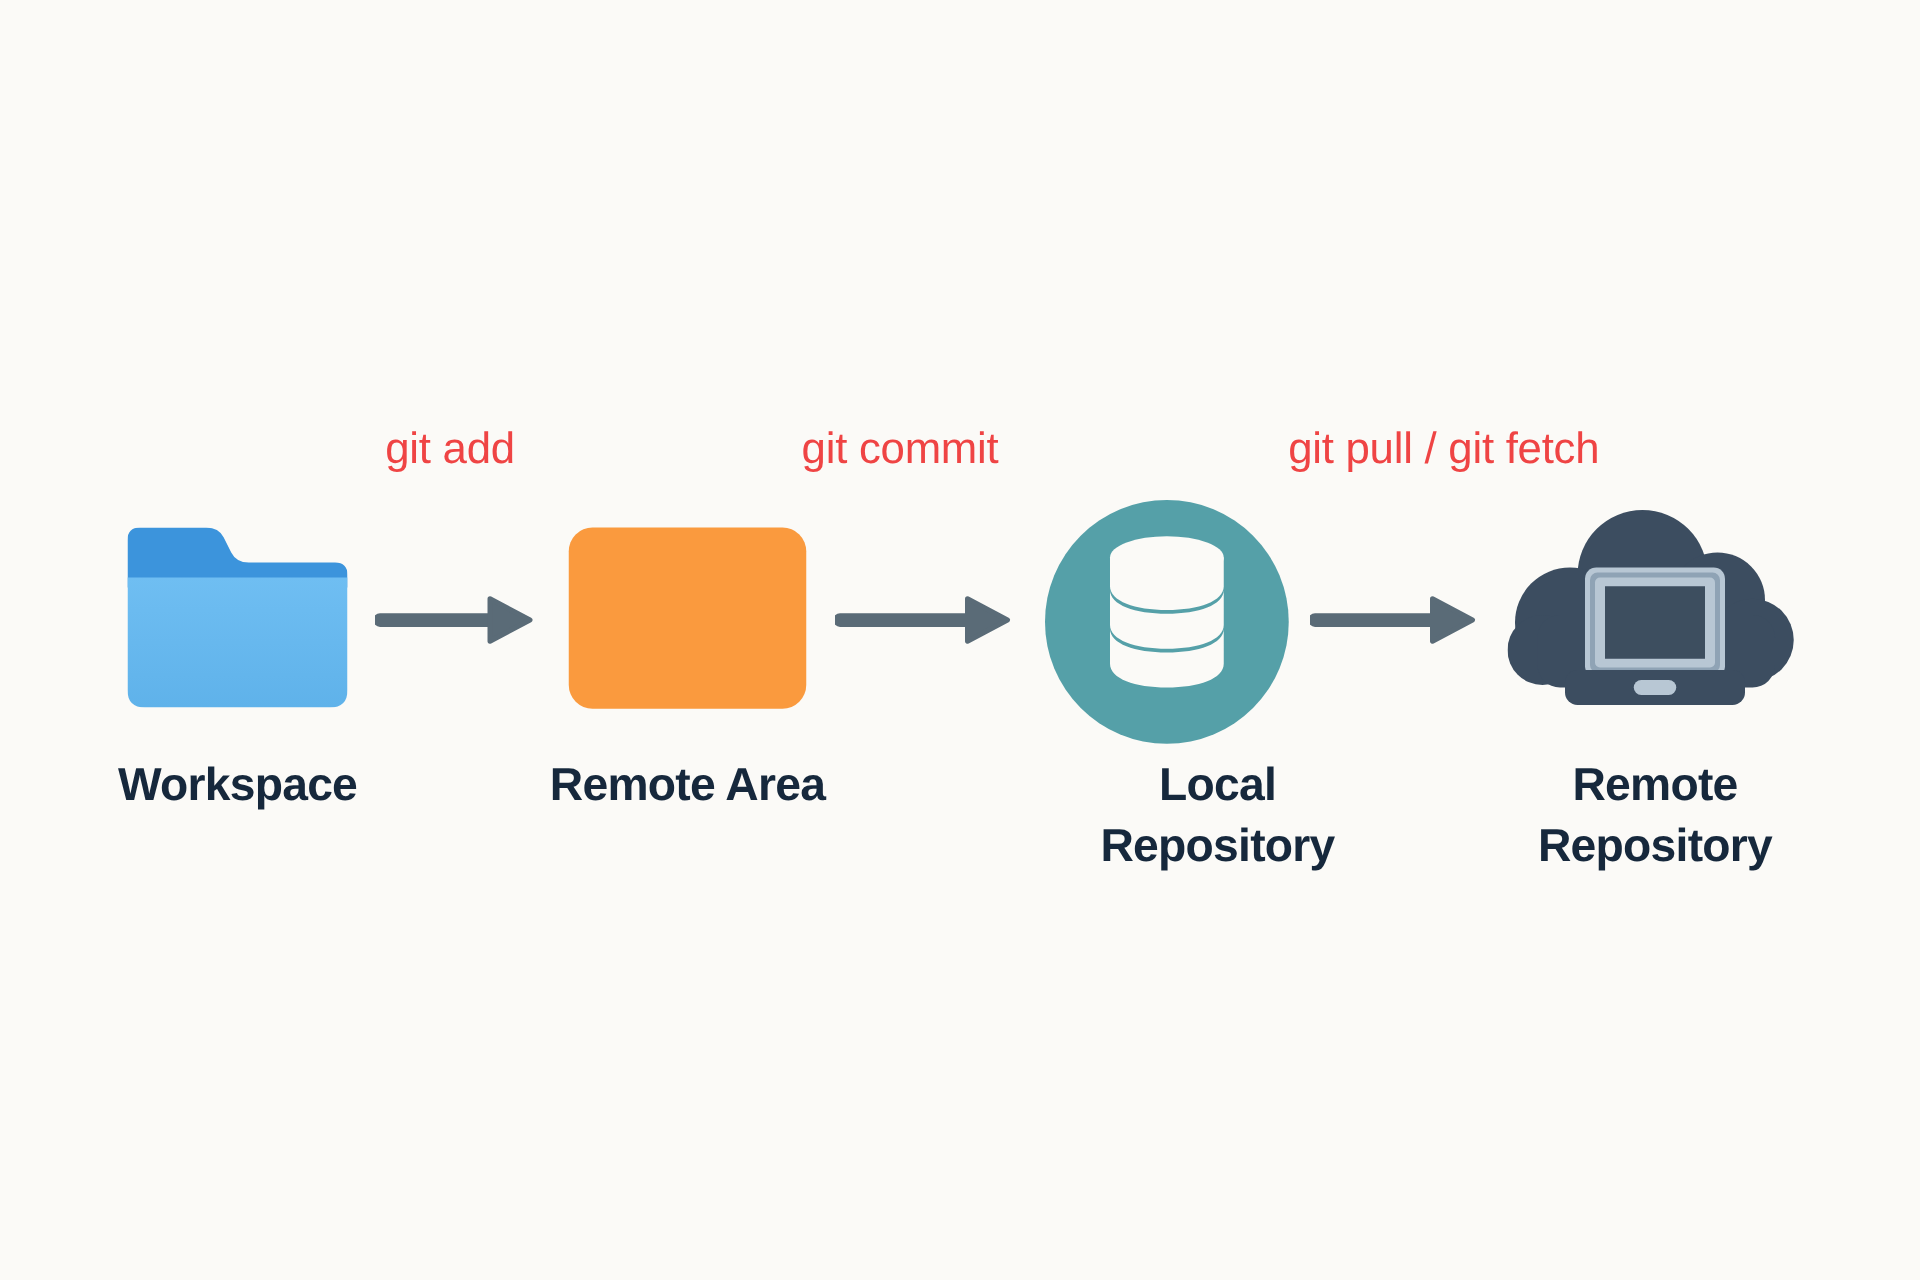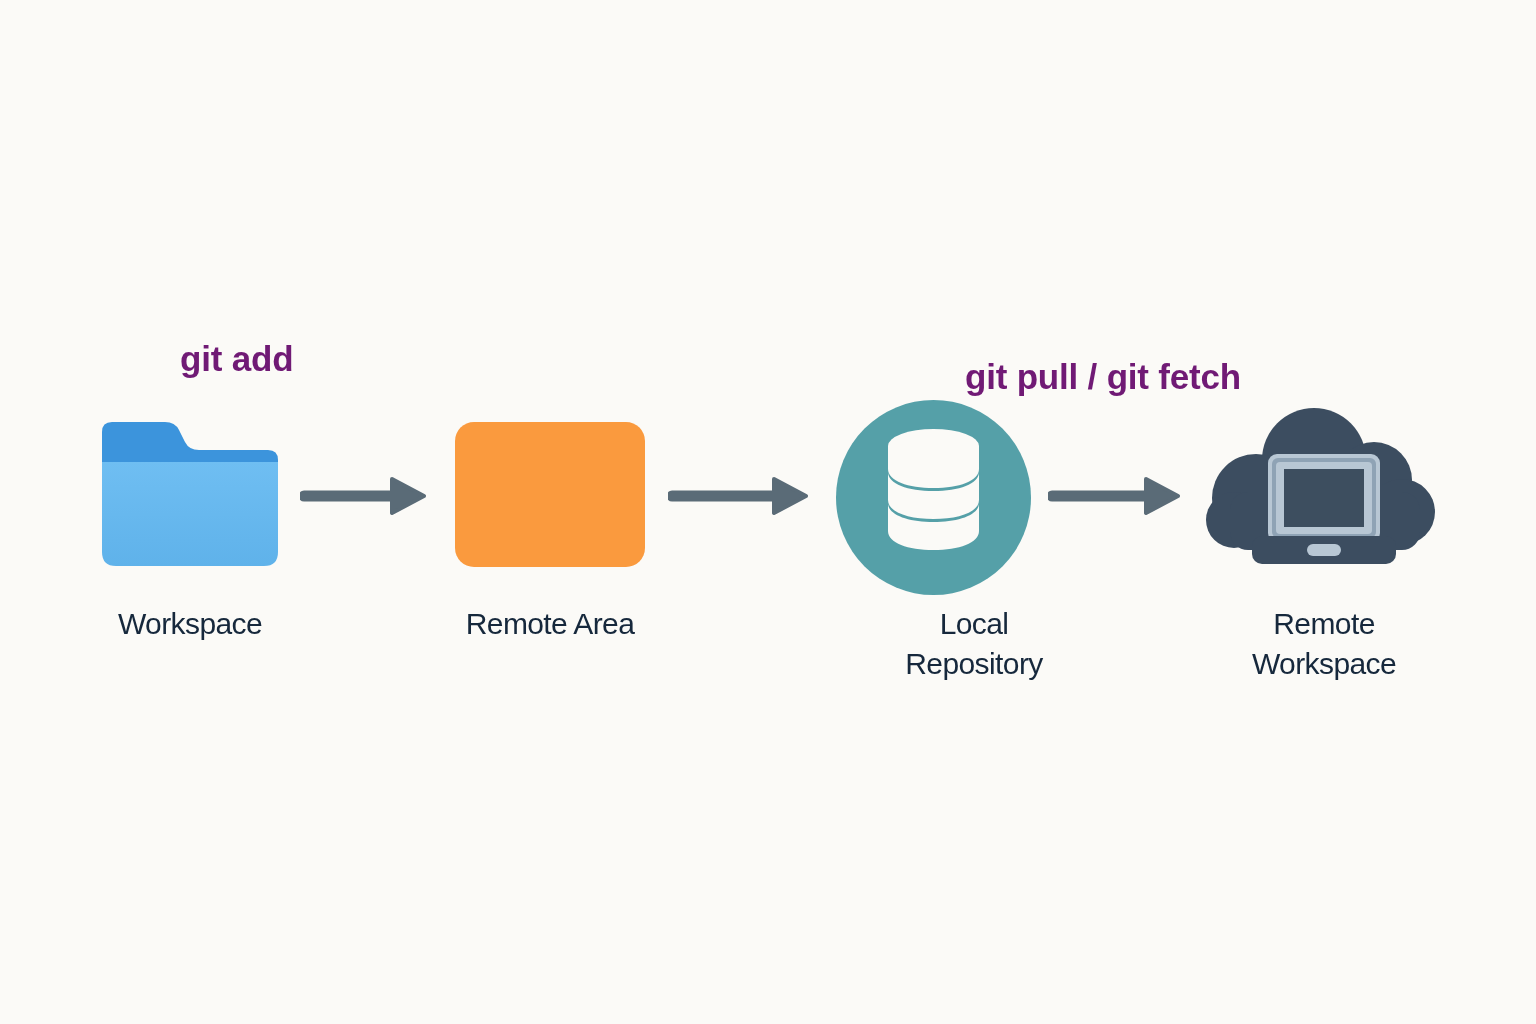--- a/index.html
+++ b/index.html
@@ -17,35 +17,35 @@
   #stage {
     position: absolute;
     left: 0; top: 0;
     width: 1536px;
     height: 1024px;
   }
 
   
   .cmd-label {
     position: absolute;
-    color: #701a75;
+    color: #ef4444;
     font-size: 35px;
-    font-weight: 700;
+    font-weight: 400;
     letter-spacing: -0.2px;
     white-space: nowrap;
-    text-align: left;
+    text-align: center;
     line-height: 1;
   }
 
   
   .node-caption {
     position: absolute;
     color: #16283C;
-    font-size: 30px;
-    font-weight: 400;
+    font-size: 37px;
+    font-weight: 700;
     letter-spacing: -0.6px;
     text-align: center;
     line-height: 1.32;
     white-space: pre-line;
   }
 
   
   .arrow { position: absolute; }
 
   
@@ -91,20 +91,21 @@
   <div class="arrow" style="left:300px; top:473px;">
     <svg width="128" height="46" viewBox="0 0 128 46">
       <path d="M4,23 L96,23" stroke="#5A6B77" stroke-width="11" stroke-linecap="round" fill="none"></path>
       <path d="M92,6 L124,23 L92,40 Z" fill="#5A6B77" stroke="#5A6B77" stroke-width="4" stroke-linejoin="round"></path>
     </svg>
   </div>
 
   <div class="stage-rect" style="left:455px; top:422px; width:190px; height:145px; background:#FA9A3E;"></div>
   <div class="node-caption" style="left:402px; top:604px; width:296px;">Remote Area</div>
 
+  <div class="cmd-label" style="left:540px; top:341px; width:360px;">git commit</div>
   <div class="arrow" style="left:668px; top:473px;">
     <svg width="142" height="46" viewBox="0 0 142 46">
       <path d="M4,23 L110,23" stroke="#5A6B77" stroke-width="11" stroke-linecap="round" fill="none"></path>
       <path d="M106,6 L138,23 L106,40 Z" fill="#5A6B77" stroke="#5A6B77" stroke-width="4" stroke-linejoin="round"></path>
     </svg>
   </div>
 
   <div class="db-circle" style="left:836px; top:400px; width:195px; height:195px; background:#55A0A8;">
     <svg width="195" height="195" viewBox="0 0 195 195">
       <g fill="#FBFAF7">
@@ -116,21 +117,21 @@
                  C143,84 123,91 97.5,91 C72,91 52,84 52,72 Z"></path>
 
         <path d="M52,46 L52,69 C52,81 72,88 97.5,88 C123,88 143,81 143,69 L143,46 Z"></path>
         <ellipse cx="97.5" cy="46" rx="45.5" ry="17"></ellipse>
       </g>
     </svg>
   </div>
   <div class="node-caption" style="left:826px; top:604px; width:296px;">Local
 Repository</div>
 
-  <div class="cmd-label" style="left:965px; top:359px; width:380px;">git pull / git fetch</div>
+  <div class="cmd-label" style="left:965px; top:341px; width:380px;">git pull / git fetch</div>
   <div class="arrow" style="left:1048px; top:473px;">
     <svg width="134" height="46" viewBox="0 0 134 46">
       <path d="M4,23 L102,23" stroke="#5A6B77" stroke-width="11" stroke-linecap="round" fill="none"></path>
       <path d="M98,6 L130,23 L98,40 Z" fill="#5A6B77" stroke="#5A6B77" stroke-width="4" stroke-linejoin="round"></path>
     </svg>
   </div>
 
   <div class="cloud-wrap" style="left:1206px; top:408px; width:236px; height:164px;">
     <svg width="236" height="164" viewBox="0 0 236 164">
 
@@ -147,15 +148,15 @@
       <rect x="66" y="50" width="104" height="80" rx="6" fill="#8FA3B5"></rect>
       <rect x="70" y="54" width="96" height="72" rx="4" fill="#B8C7D4"></rect>
 
       <rect x="78" y="61" width="80" height="58" fill="#3D4E5F"></rect>
 
       <rect x="46" y="128" width="144" height="28" rx="10" fill="#3C4D60"></rect>
       <rect x="101" y="136" width="34" height="12" rx="6" fill="#B8C7D4"></rect>
     </svg>
   </div>
   <div class="node-caption" style="left:1176px; top:604px; width:296px;">Remote
-Workspace</div>
+Repository</div>
 
 </div>
 
 </body></html>

